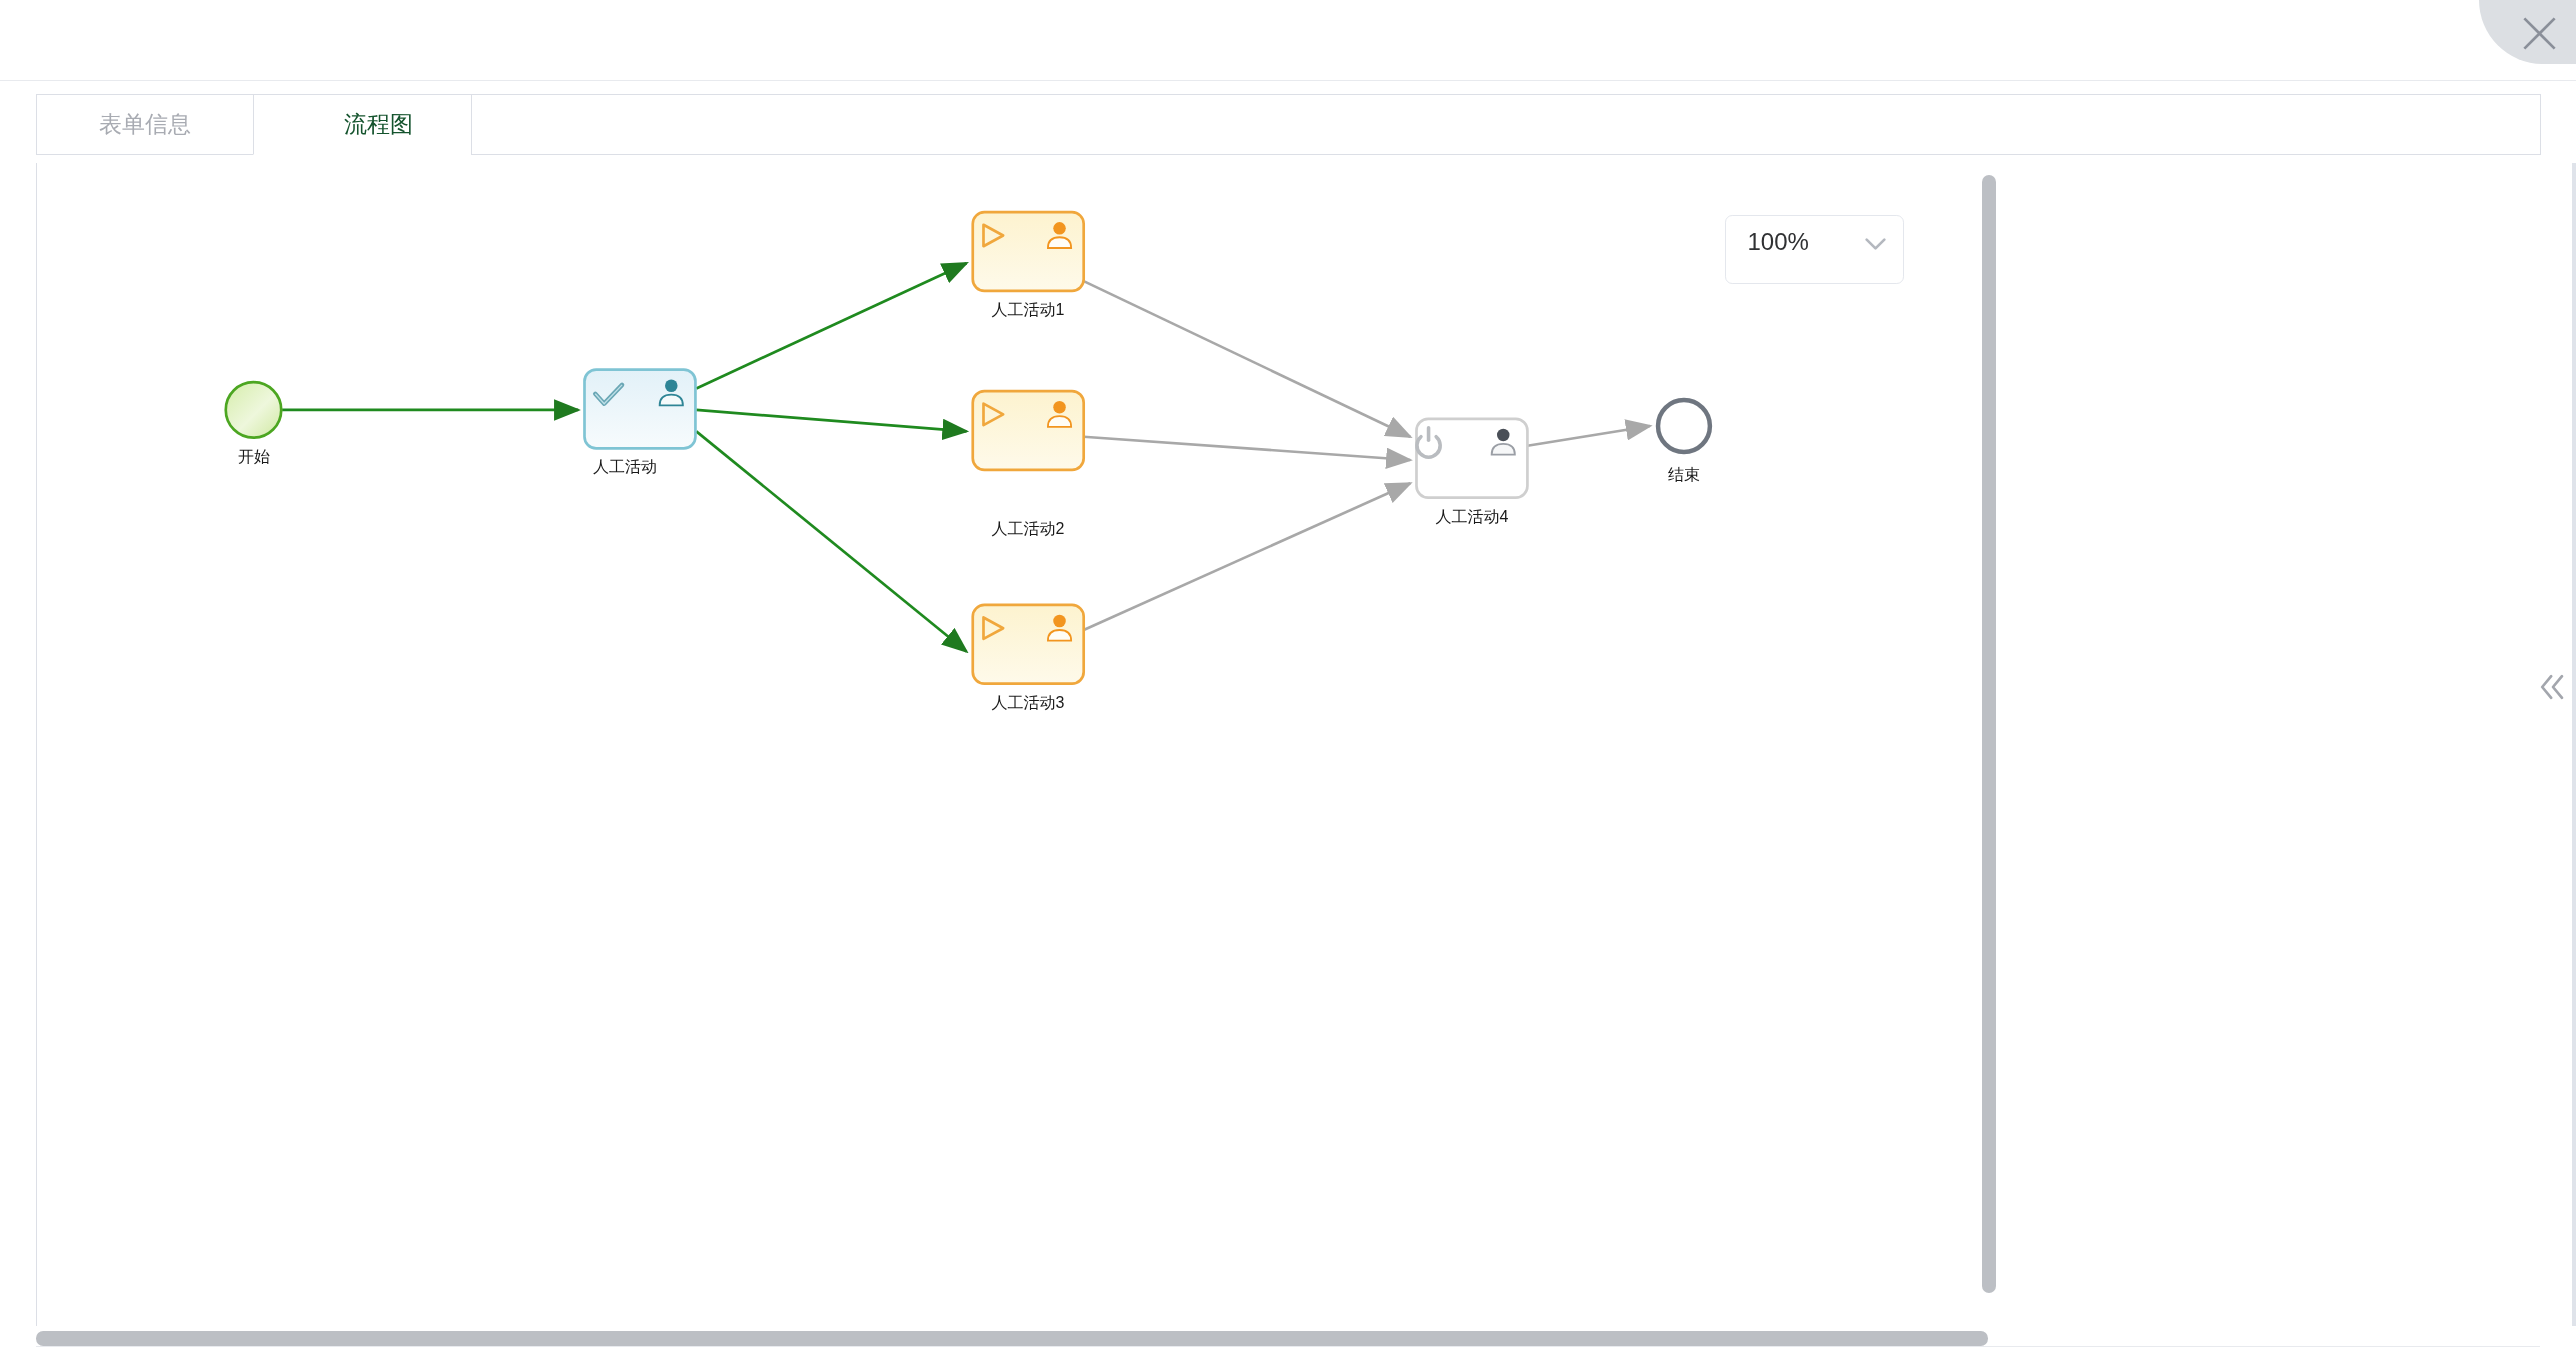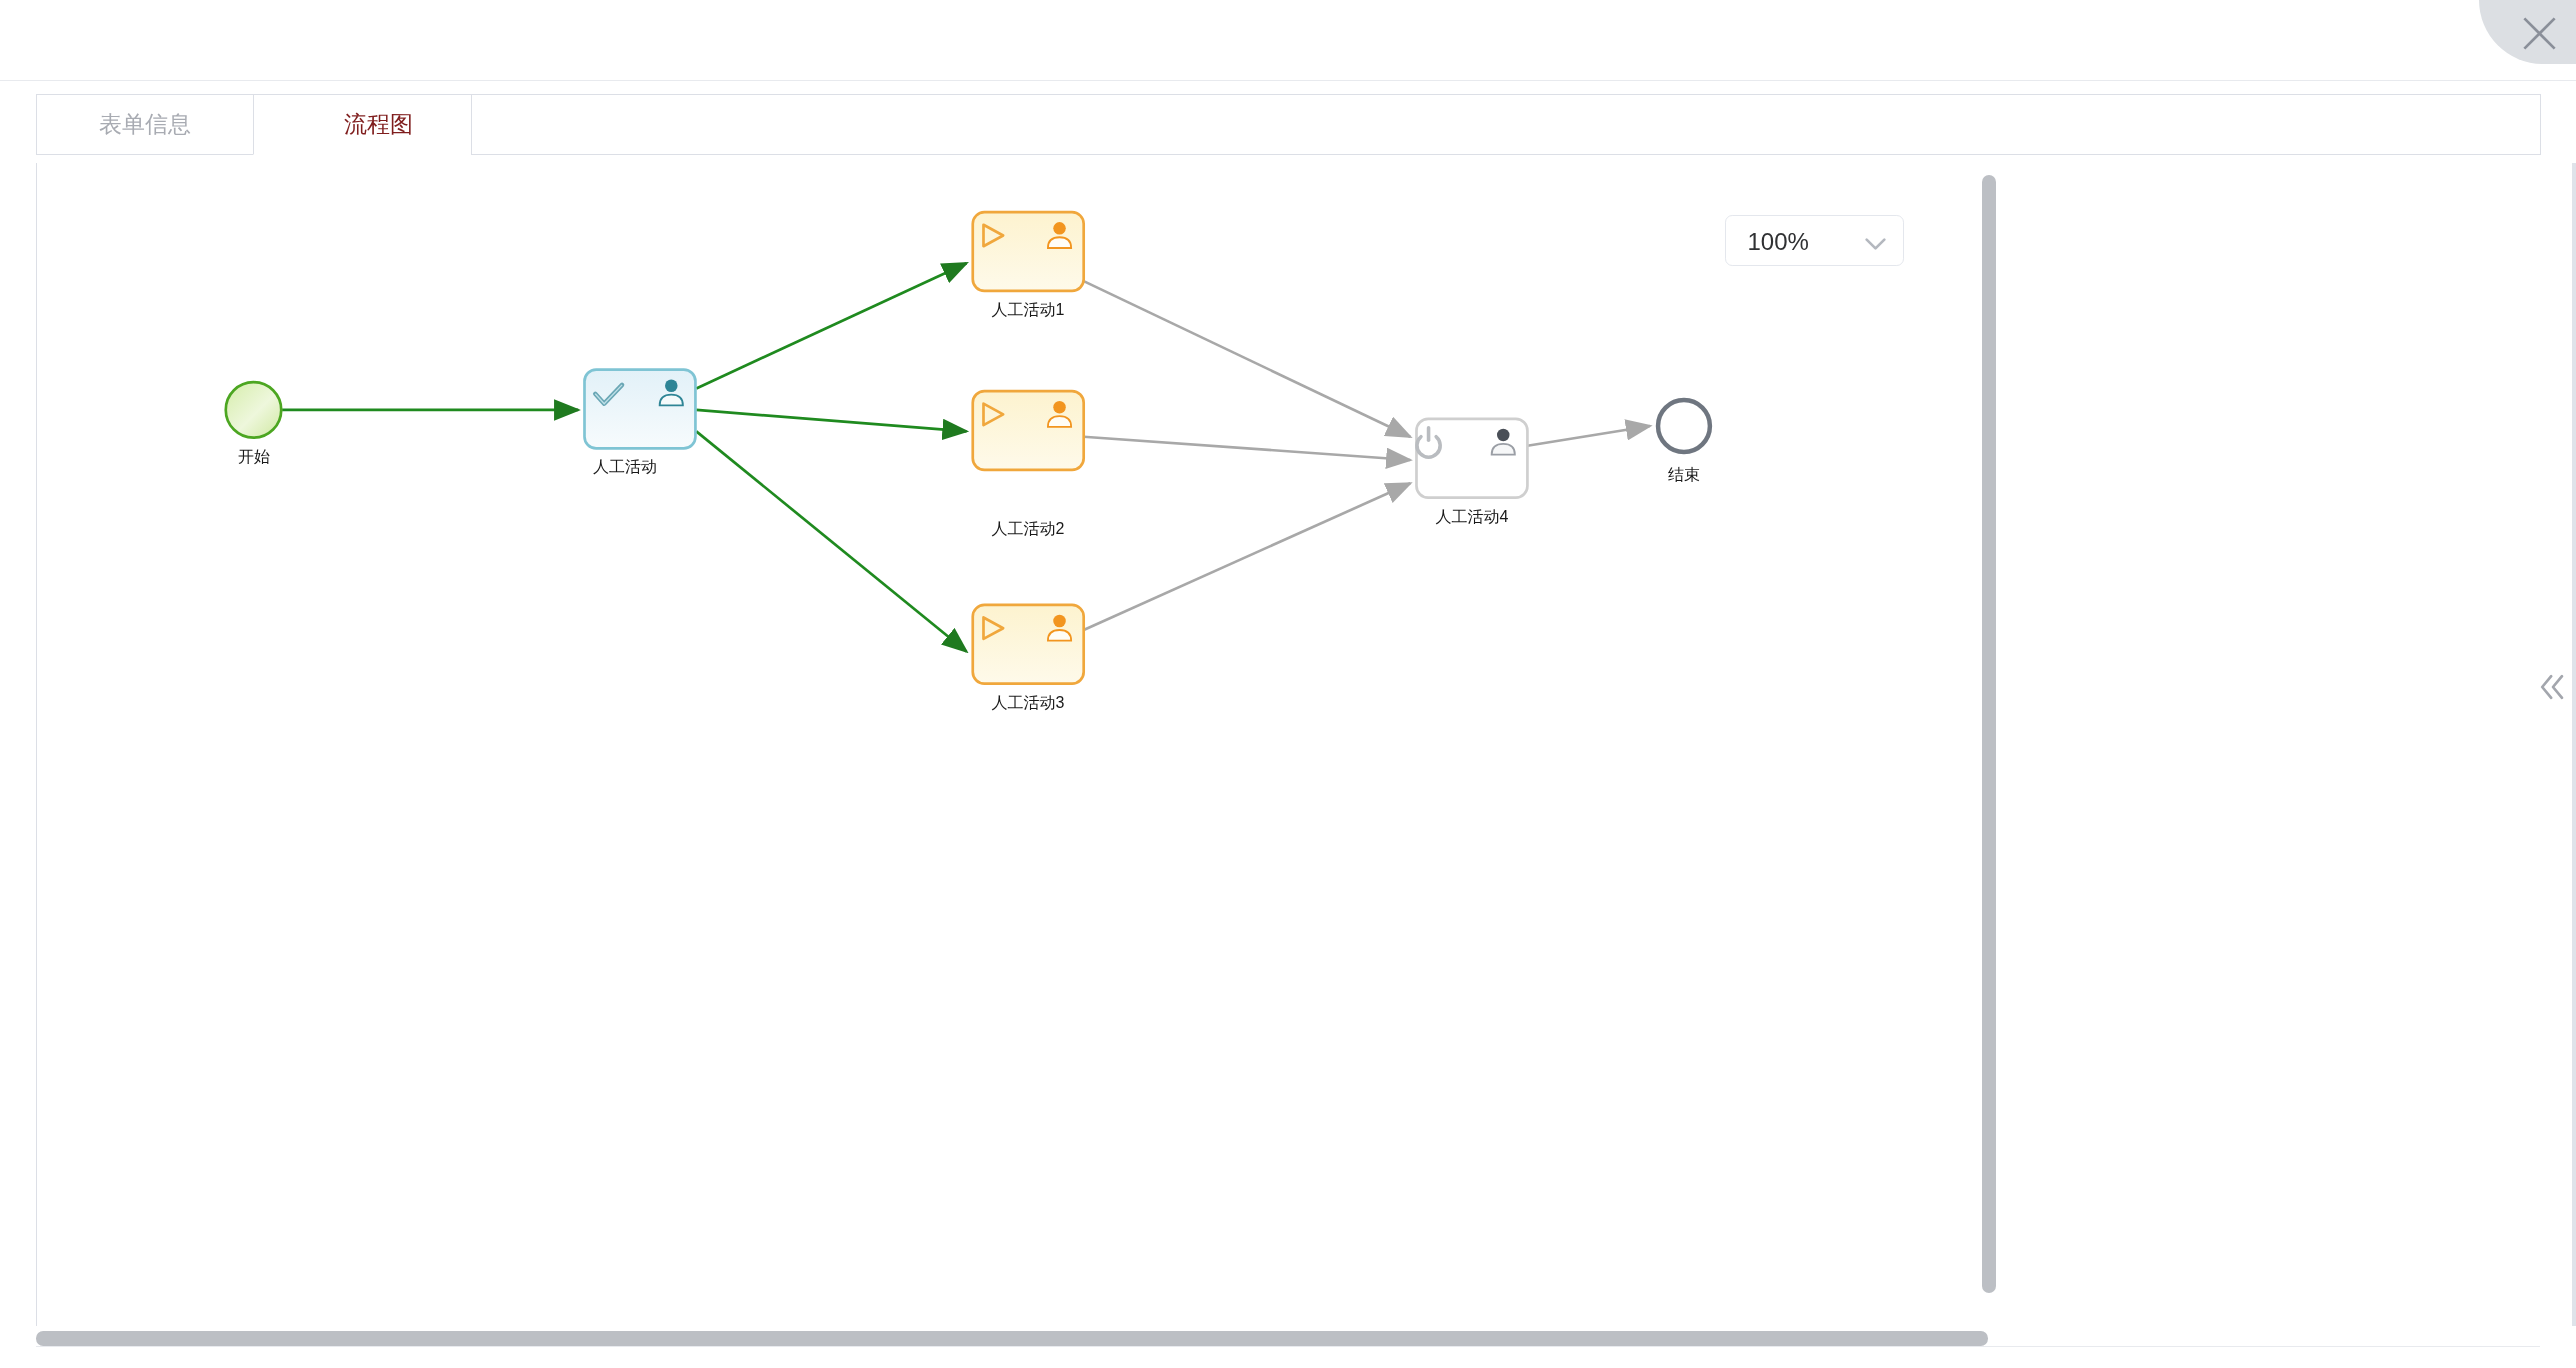--- a/index.html
+++ b/index.html
@@ -53,21 +53,21 @@
     position: absolute;
     top: 12.5px; height: 61px;
     box-sizing: border-box;
     display: flex; align-items: center; justify-content: center;
     font-size: 23px;
     border: 1.8px solid #dcdfe6;
     background: #ffffff;
     cursor: pointer;
   }
   .tab.t0 { left: 36px;  width: 217px; color: #a8abb2; border-right: none; }
-  .tab.t1 { left: 253px; width: 250px; color: #7f1d1d; border-right: none; }
+  .tab.t1 { left: 253px; width: 250px; color: #14532d; border-right: none; }
   .tab.t2 { left: 471px; width: 2070px; border-right: 1.8px solid #dcdfe6; }
   .tab.active { border-bottom: 1.8px solid #ffffff; }
 
   
   .canvas-panel {
     position: absolute;
     left: 36px; top: 163px;
     width: 2504px; height: 1163px;
     background: #ffffff;
     border-left: 1.8px solid #dcdfe6;
@@ -82,21 +82,21 @@
     font-size: 16px;
     color: #1a1a1a;
     white-space: nowrap;
     transform: translateX(-50%);
   }
 
   
   .zoom-select {
     position: absolute;
     left: 1725px; top: 215px;
-    width: 179px; height: 51px;
+    width: 179px; height: 69px;
     background: #ffffff;
     border: 1.8px solid #e4e7ed;
     border-radius: 7.2px;
     box-sizing: border-box;
     cursor: pointer;
   }
   .zoom-value {
     position: absolute;
     left: 21.5px; top: 11.6px;
     font-size: 24px;

